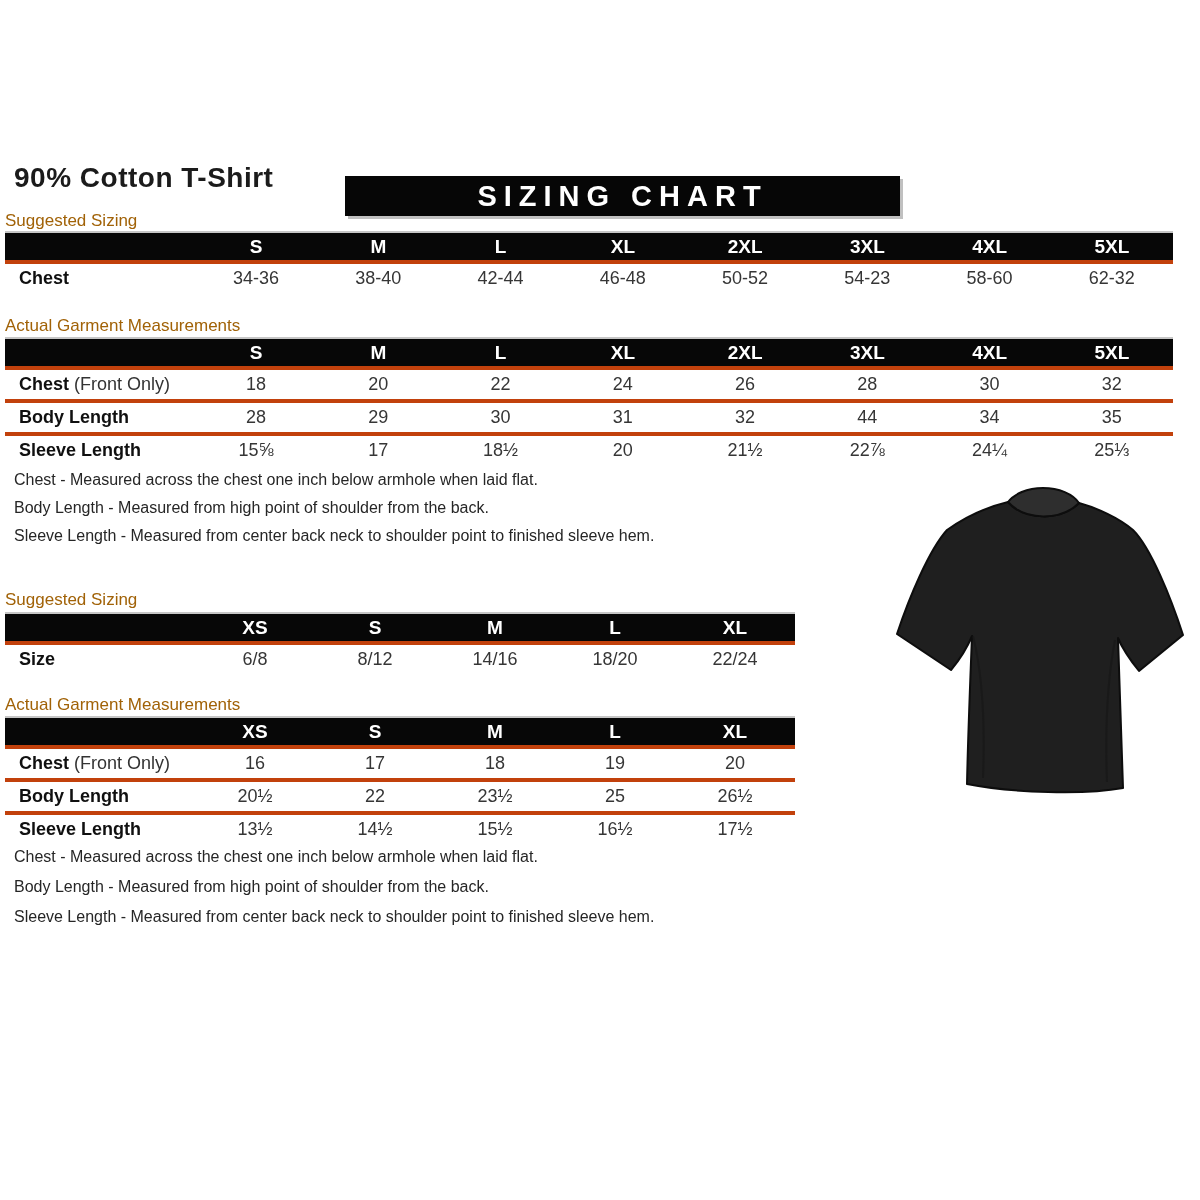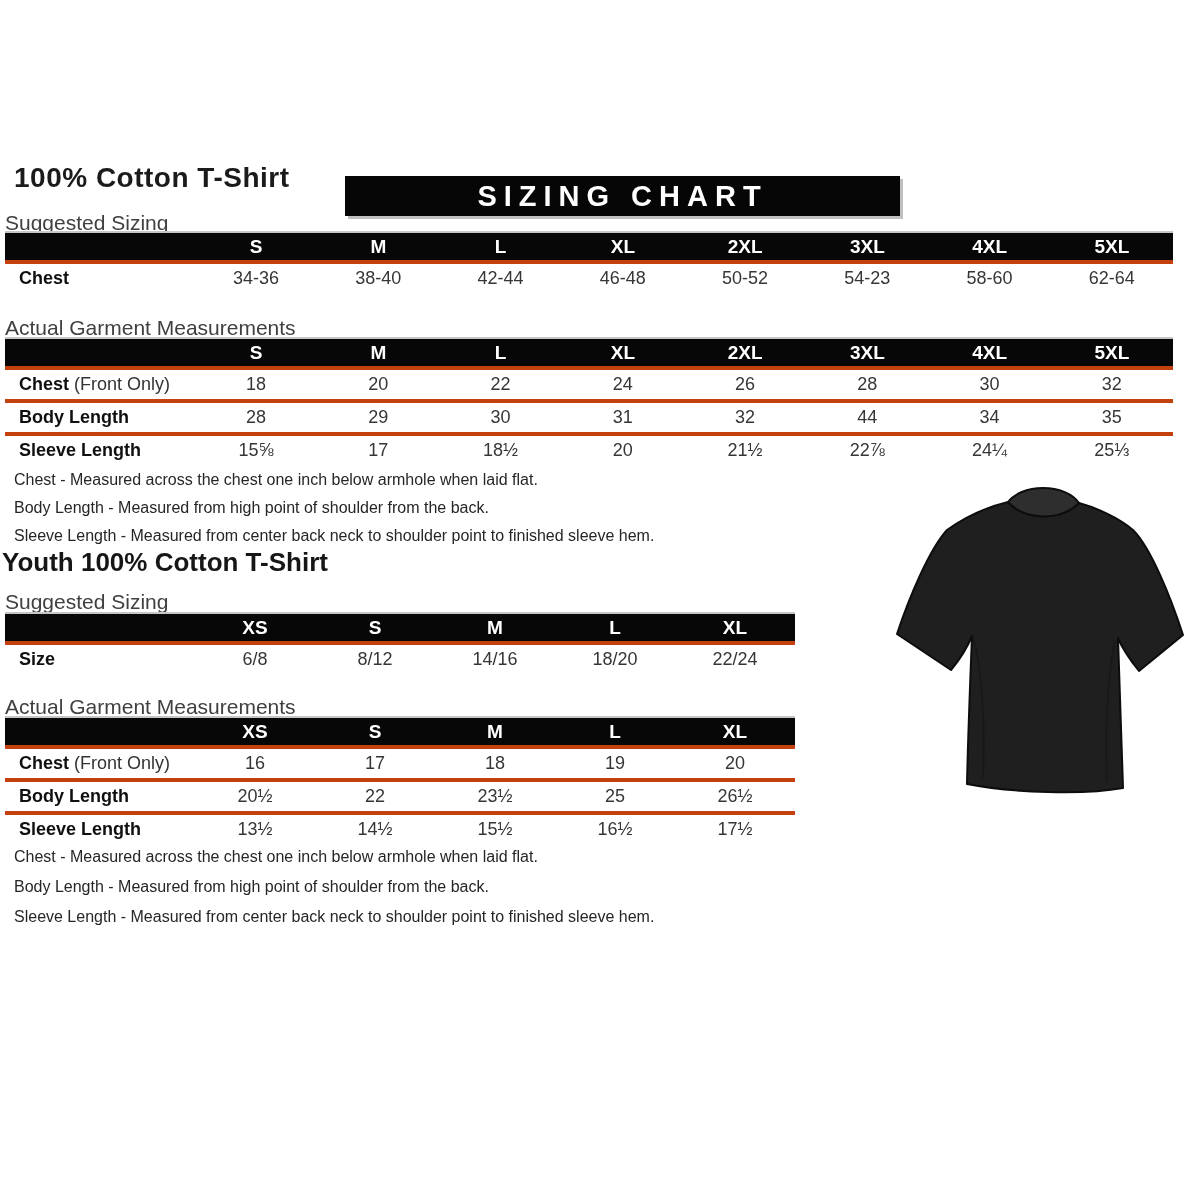--- a/index.html
+++ b/index.html
@@ -4,21 +4,21 @@
 <style>
   html,body{margin:0;padding:0;background:#fff;}
   body{width:1200px;height:1200px;font-family:"Liberation Sans",sans-serif;color:#222;}
   .canvas{position:relative;width:1200px;height:1200px;overflow:hidden;background:#fff;}
 
   .page-title{position:absolute;left:14px;top:162px;font-size:28px;font-weight:bold;color:#1b1b1b;letter-spacing:.5px;}
   .banner{position:absolute;left:345px;top:176px;width:555px;height:40px;background:#060606;color:#fff;
           display:flex;align-items:center;justify-content:center;font-size:29px;font-weight:800;
           letter-spacing:7px;box-shadow:3px 3px 0 rgba(140,140,140,.55);}
 
-  .section-label{position:absolute;font-size:21px;color:#404040;}
+  .section-label{position:absolute;font-size:17px;color:#a16207;}
   .youth-title{position:absolute;left:2px;top:547px;font-size:26px;font-weight:bold;color:#161616;}
 
   .tbl-wrap{position:absolute;}
   table{border-collapse:collapse;table-layout:fixed;width:100%;border-top:2px solid #c6c6c6;}
   thead th{background:#070707;color:#fff;font-size:19px;font-weight:bold;height:27px;
            text-align:center;border-bottom:3px solid #fff;padding:0;}
   thead th.lab-col{text-align:left;}
   tbody td{font-size:18px;color:#363636;text-align:center;height:29px;
            border-top:4px solid #c2410c;padding:0;}
   tbody td.row-label{text-align:left;padding-left:14px;font-weight:bold;color:#101010;white-space:nowrap;}
@@ -28,21 +28,21 @@
   .notes div{white-space:nowrap;}
   .notes.lower{line-height:30px;}
 
   .tshirt{position:absolute;left:893px;top:486px;width:294px;height:316px;}
 </style>
 </head>
 <body>
 
 <div class="canvas">
 
-  <div class="page-title">100% Cotton T-Shirt</div>
+  <div class="page-title">90% Cotton T-Shirt</div>
   <div class="banner">
     <span>SIZING CHART</span>
   </div>
 
   <div class="section-label" style="left:5px;top:211px;">Suggested Sizing</div>
   <div class="tbl-wrap" style="left:5px;top:231px;width:1168px;">
     <table>
       <colgroup>
           <col style="width:190px">
           <col>
@@ -70,21 +70,21 @@
       <tbody>
         <tr>
           <td class="row-label"><span>Chest</span><span class="suffix"></span></td>
           <td>34-36</td>
           <td>38-40</td>
           <td>42-44</td>
           <td>46-48</td>
           <td>50-52</td>
           <td>54-23</td>
           <td>58-60</td>
-          <td>62-64</td>
+          <td>62-32</td>
         </tr>
       </tbody>
     </table>
   </div>
 
   <div class="section-label" style="left:5px;top:316px;">Actual Garment Measurements</div>
   <div class="tbl-wrap" style="left:5px;top:337px;width:1168px;">
     <table>
       <colgroup>
           <col style="width:190px">
@@ -147,21 +147,20 @@
       </tbody>
     </table>
   </div>
 
   <div class="notes" style="top:466px;">
     <div>Chest - Measured across the chest one inch below armhole when laid flat.</div>
     <div>Body Length - Measured from high point of shoulder from the back.</div>
     <div>Sleeve Length - Measured from center back neck to shoulder point to finished sleeve hem.</div>
   </div>
 
-  <div class="youth-title">Youth 100% Cotton T-Shirt</div>
 
   <div class="section-label" style="left:5px;top:590px;">Suggested Sizing</div>
   <div class="tbl-wrap" style="left:5px;top:612px;width:790px;">
     <table>
       <colgroup>
           <col style="width:190px">
           <col>
           <col>
           <col>
           <col>

